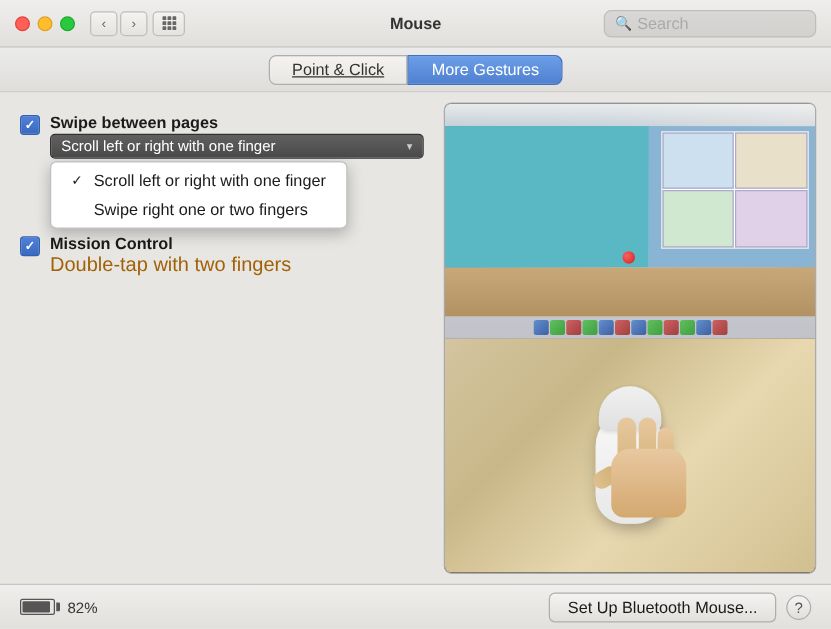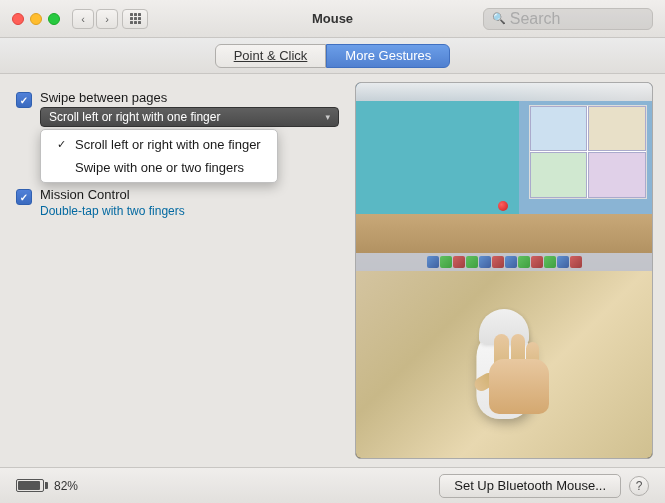--- a/index.html
+++ b/index.html
@@ -102,21 +102,21 @@
       width: 170px;
       height: 22px;
     }
     .search-icon-svg {
       color: #999;
       font-size: 11px;
       margin-right: 4px;
     }
     .search-placeholder {
       color: #aaa;
-      font-size: 16px;
+      font-size: 13px;
     }
 
     
     .toolbar {
       height: 36px;
       background: linear-gradient(to bottom, #ebebeb, #e0dedb);
       border-bottom: 1px solid #c8c6c3;
       display: flex;
       align-items: center;
       justify-content: center;
@@ -184,21 +184,21 @@
       color: white;
       font-size: 10px;
       font-weight: bold;
     }
 
     .option-content {
       flex: 1;
     }
     .option-title {
       font-size: 13px;
-      font-weight: 400;
+      font-weight: 700;
       color: #1a1a1a;
       margin-bottom: 2px;
     }
 
     
     .dropdown-wrapper {
       position: relative;
     }
     .dropdown-btn {
       display: flex;
@@ -252,22 +252,22 @@
       display: inline-block;
     }
 
     
     .mission-row {
       display: flex;
       align-items: flex-start;
       margin-top: 60px;
     }
     .option-subtitle {
-      font-size: 12px;
-      color: #0369a1;
+      font-size: 16px;
+      color: #a16207;
     }
 
     
     .right-panel {
       flex: 1;
       padding: 8px 12px 8px 0;
     }
     .preview-container {
       width: 100%;
       height: 100%;
@@ -605,21 +605,21 @@
           <div class="dropdown-btn">
             <span>Scroll left or right with one finger</span>
             <span class="dropdown-arrow">▾</span>
           </div>
 
           <div class="dropdown-menu">
             <div class="dropdown-item selected">
               <span>Scroll left or right with one finger</span>
             </div>
             <div class="dropdown-item">
-              <span>Swipe with one or two fingers</span>
+              <span>Swipe right one or two fingers</span>
             </div>
           </div>
         </div>
       </div>
     </div>
 
     <div class="mission-row">
       <div class="checkbox">
         <span class="checkmark">✓</span>
       </div>

